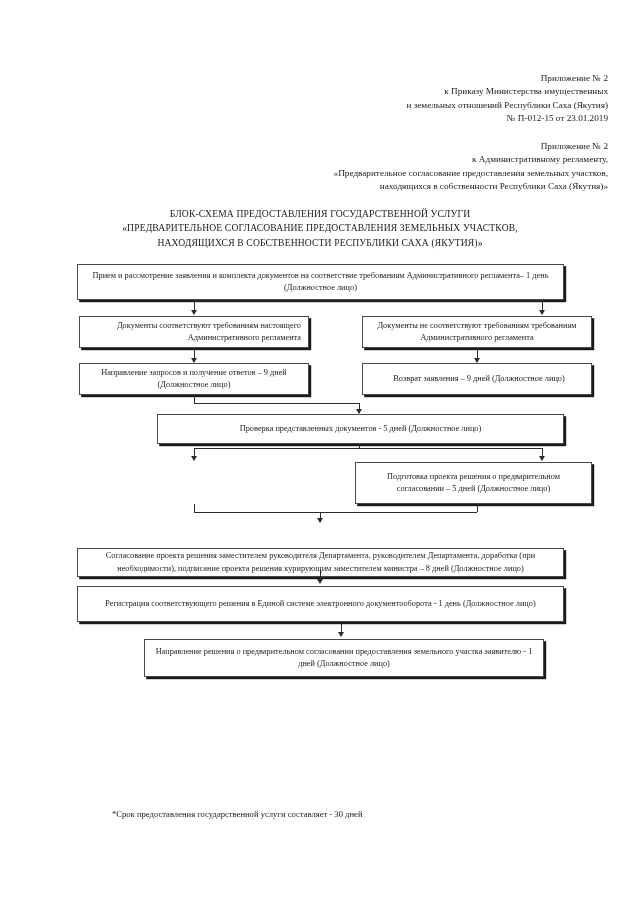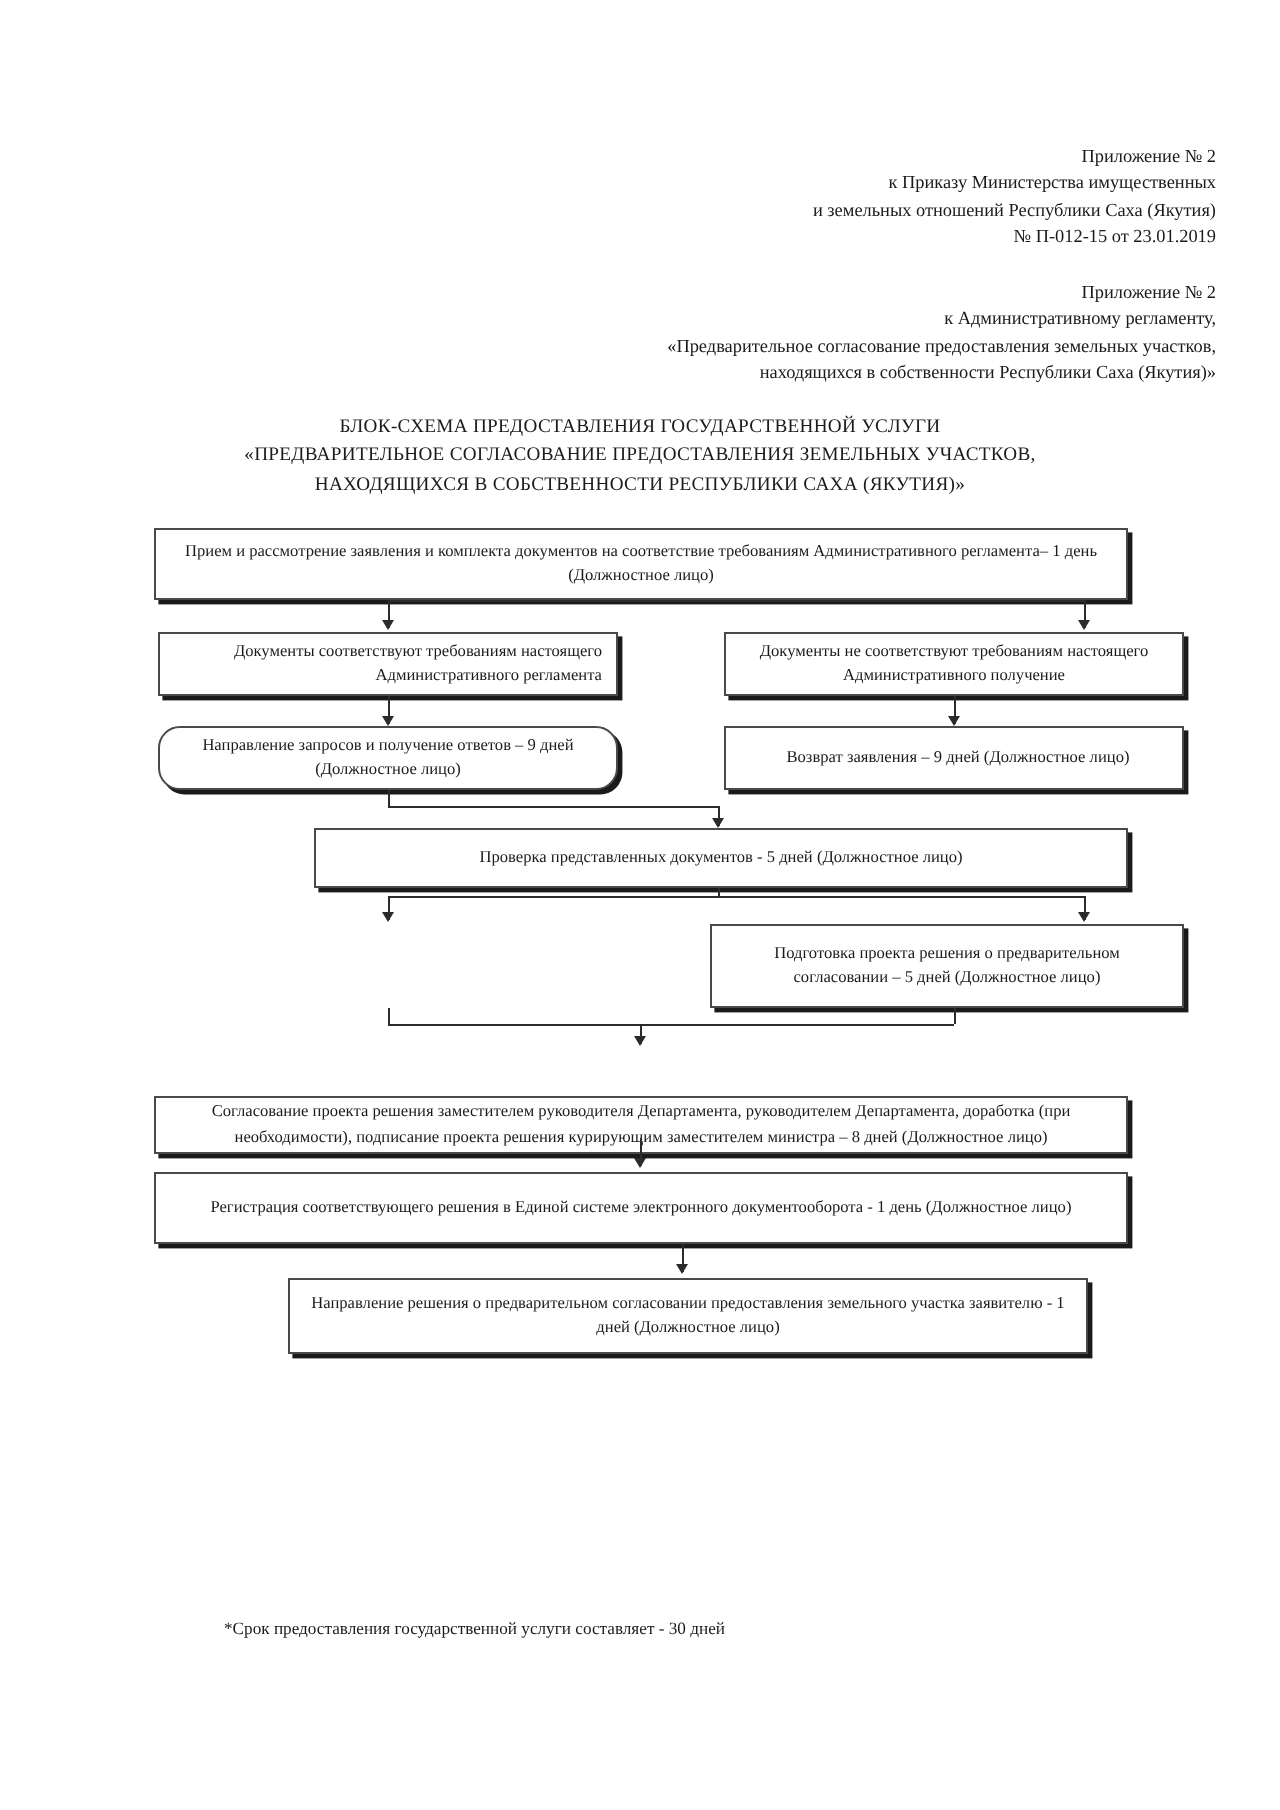--- a/index.html
+++ b/index.html
@@ -138,30 +138,30 @@
     <div class="hline" style="left:194px; top:272px; width:348px;"></div>
     <div class="vline" style="left:194px; top:272px; height:14px;"></div>
     <div class="arrowhead" style="left:191px; top:282px;"></div>
     <div class="vline" style="left:542px; top:272px; height:14px;"></div>
     <div class="arrowhead" style="left:539px; top:282px;"></div>
 
     <div class="box" style="left:79px; top:288px; width:230px; height:32px;text-align:right;">
       <span>Документы соответствуют требованиям настоящего Административного регламента</span>
     </div>
     <div class="box" style="left:362px; top:288px; width:230px; height:32px;">
-      <span>Документы не соответствуют требованиям настоящего Административного получение</span>
+      <span>Документы не соответствуют требованиям требованиям Административного регламента</span>
     </div>
 
     <div class="vline" style="left:194px; top:320px; height:14px;"></div>
     <div class="arrowhead" style="left:191px; top:330px;"></div>
 
     <div class="vline" style="left:477px; top:320px; height:14px;"></div>
     <div class="arrowhead" style="left:474px; top:330px;"></div>
 
-    <div class="box" style="left:79px; top:335px; width:230px; height:32px;border-radius:11px;">
+    <div class="box" style="left:79px; top:335px; width:230px; height:32px;">
       <span>Направление запросов и получение ответов – 9 дней (Должностное лицо)</span>
     </div>
     <div class="box" style="left:362px; top:335px; width:230px; height:32px;padding-left:11px;">
       <span>Возврат заявления – 9 дней (Должностное лицо)</span>
     </div>
 
     <div class="vline" style="left:194px; top:367px; height:8px;"></div>
     <div class="hline" style="left:194px; top:375px; width:165px;"></div>
     <div class="vline" style="left:359px; top:375px; height:10px;"></div>
     <div class="arrowhead" style="left:356px; top:381px;"></div>

